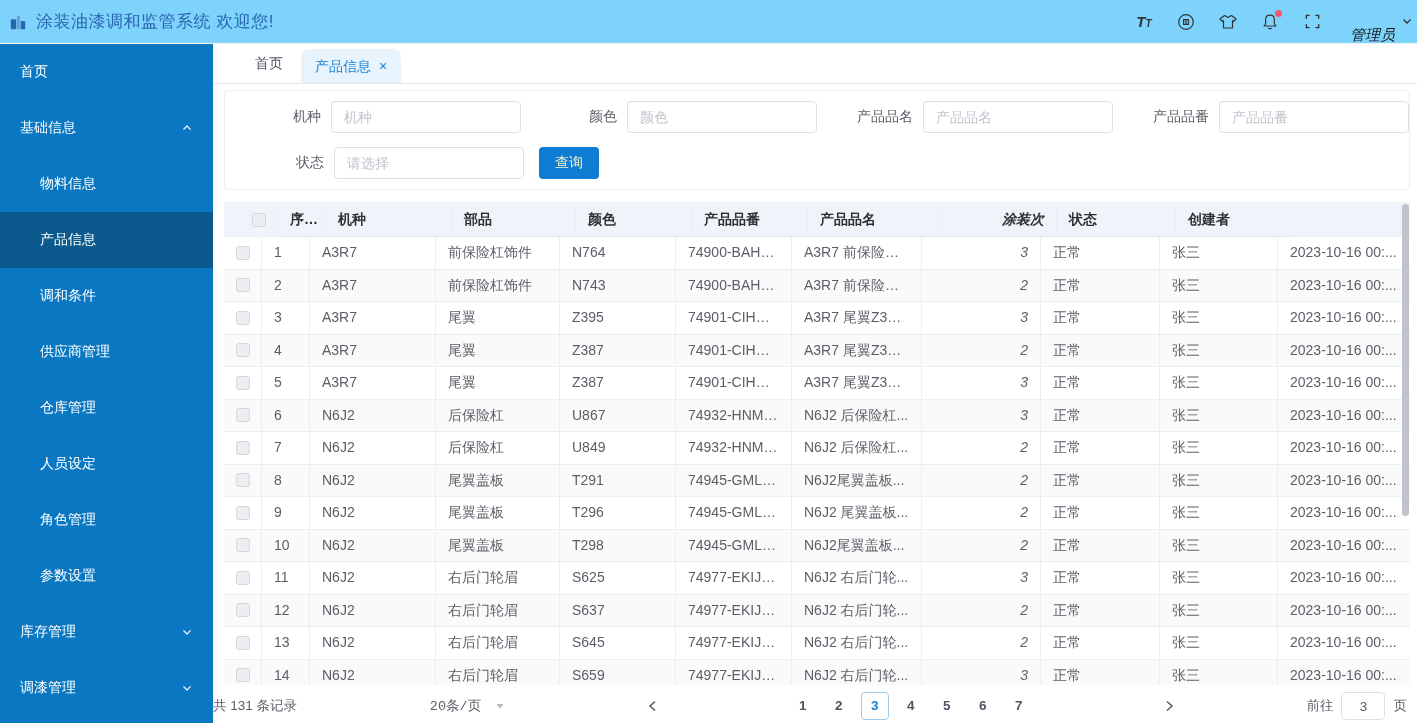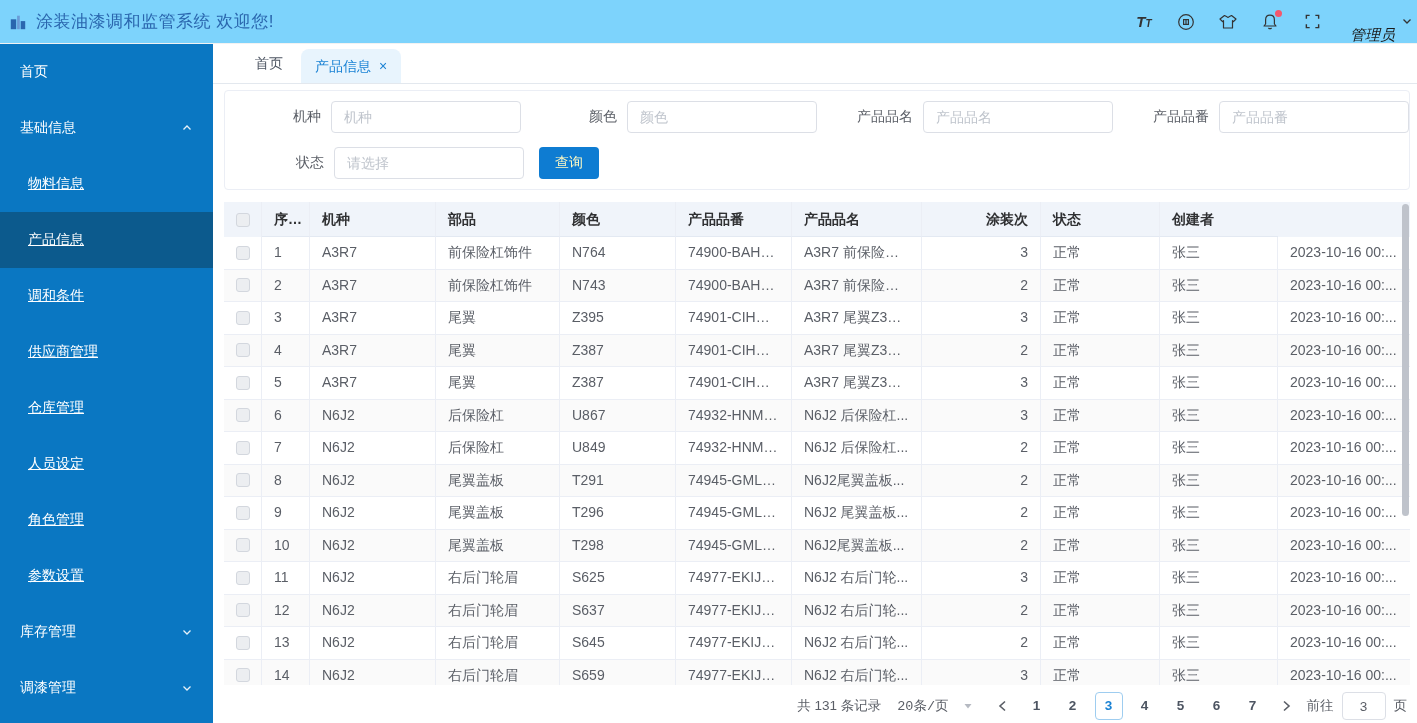--- a/index.html
+++ b/index.html
@@ -18,21 +18,21 @@
   .font-ico { font-weight:600; font-size:15px; color:#333; }
   .font-ico small { font-size:10px; }
   .bell-dot { position:absolute; top:-2px; right:-2px; width:7px; height:7px; border-radius:50%; background:#f5576c; }
   .user-menu { display:flex; align-items:center; gap:6px; cursor:pointer; margin-left:6px; }
   .user-name { font-size:15px; color:#1a1a1a;margin-top:28px; }
 
   
   .sidebar { position:fixed; top:44px; left:0; bottom:0; width:213px; background:#0a77c2; overflow:hidden; }
   .menu-item { height:56px; display:flex; align-items:center; justify-content:space-between;
     color:#fff; font-size:14px; cursor:pointer; padding:0 20px; }
-  .menu-item.child { padding-left:28px;text-decoration:underline; }
+  .menu-item.child { padding-left:40px; }
   .menu-item.active { background:#0c5a8d; }
   .chev { display:flex; align-items:center; opacity:.9; }
 
   
   .main { margin-left:213px; padding-top:44px; }
 
   .tabbar { height:40px; border-bottom:1px solid #e3e8ee; display:flex; align-items:flex-end; padding-left:24px; background:#fff; }
   .tab { padding:0 18px; line-height:39px; color:#4d5562; cursor:pointer; font-size:14px; }
   .tab.active { background:#e8f4fd; border-radius:8px 8px 0 0; height:34px; line-height:34px;
     color:#1a82d4; display:flex; align-items:center; gap:8px; padding:0 14px; }
@@ -47,37 +47,37 @@
   .s-field label { flex:1; text-align:right; padding-right:10px; color:#5a5e66; white-space:nowrap; }
   .s-field input { width:190px; height:32px; border:1px solid #dcdfe6; border-radius:4px;
     padding:0 12px; font-size:14px; color:#333; outline:none; font-family:inherit; }
   .s-field input::placeholder { color:#bfc4cc; }
   .query-btn { margin-left:15px; height:32px; padding:0 16px; background:#0e7cd2; color:#fef9c3;
     border:none; border-radius:4px; font-size:14px; cursor:pointer; font-family:inherit; }
 
   
   .table-wrap { margin:12px 7px 0 11px; position:relative; }
   .t-grid { display:grid; grid-template-columns:38px 48px 126px 124px 116px 116px 130px 119px 119px 118px minmax(0,1fr); }
-  .t-head { background:#f0f4fa; height:35px; }
+  .t-head { background:#f0f4fa; height:35px;padding-left:16px; }
   .t-head .cell { font-weight:700; color:#303133; line-height:35px; border-bottom:1px solid #e3e9f2; }
   .cell { padding:0 12px; white-space:nowrap; overflow:hidden; text-overflow:ellipsis;
     border-right:1px solid #ebeef5; font-size:14px; }
   .cell:last-child { border-right:none; }
-  .cell.right { text-align:right; }
+  .cell.right { text-align:right;font-style:italic; }
   .cb-cell { display:flex; align-items:center; justify-content:center; border-right:1px solid #ebeef5; }
   .checkbox { width:14px; height:14px; border:1px solid #d3d7de; border-radius:3px; background:#eceef1; cursor:pointer; }
   .t-body { height:448px; overflow:hidden; position:relative; }
   .t-row { height:32.5px; border-bottom:1px solid #ebeef5; background:#fff; }
   .t-row:nth-child(even) { background:#fafafa; }
   .t-row .cell { line-height:31.5px; color:#5a5e66; }
   .scrollbar-thumb { position:absolute; top:2px; right:1px; width:7px; height:312px;
     background:#bfc3cb; border-radius:4px; cursor:pointer; }
 
   
-  .pagination { display:flex; justify-content:flex-end; align-items:center; gap:8px;
+  .pagination { display:flex; justify-content:space-between; align-items:center; gap:8px;
     margin:7px 10px 0 0; color:#5a5e66; font-size:13.5px; }
   .pg-total { margin-right:8px; }
   .pg-size { display:flex; align-items:center; gap:14px; cursor:pointer; margin-right:10px;font-family:Liberation Mono, monospace; }
   .pg-arrow { width:24px; height:28px; display:flex; align-items:center; justify-content:center; cursor:pointer; }
   .pg-num { min-width:28px; height:28px; line-height:28px; text-align:center; cursor:pointer;
     border-radius:4px; color:#4d5562; font-weight:600; padding:0 4px; }
   .pg-num.current { border:1px solid #9ecdf0; color:#1a82d4; background:#fff; line-height:26px; }
   .pg-goto { display:flex; align-items:center; gap:8px; }
   .pg-goto input { width:44px; height:28px; border:1px solid #dcdfe6; border-radius:4px;
     text-align:center; font-size:13.5px; color:#5a5e66; outline:none; font-family:inherit; }

